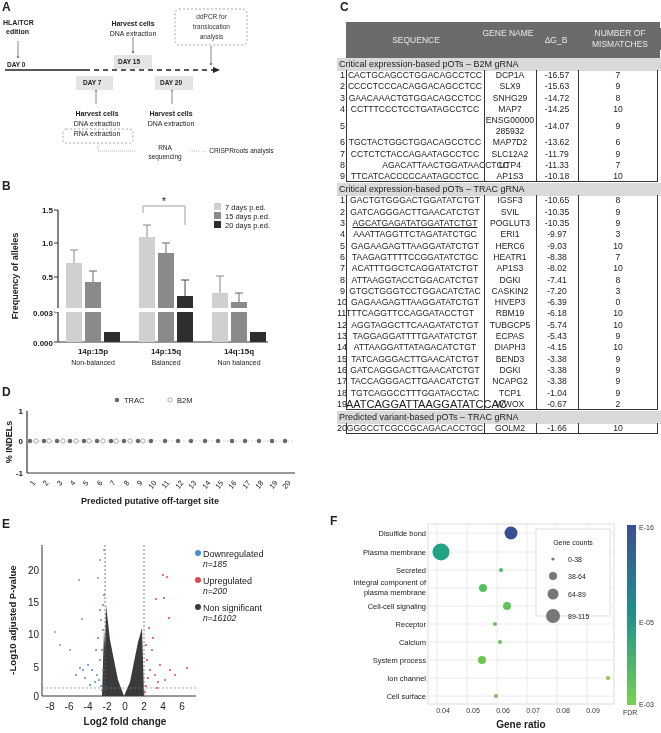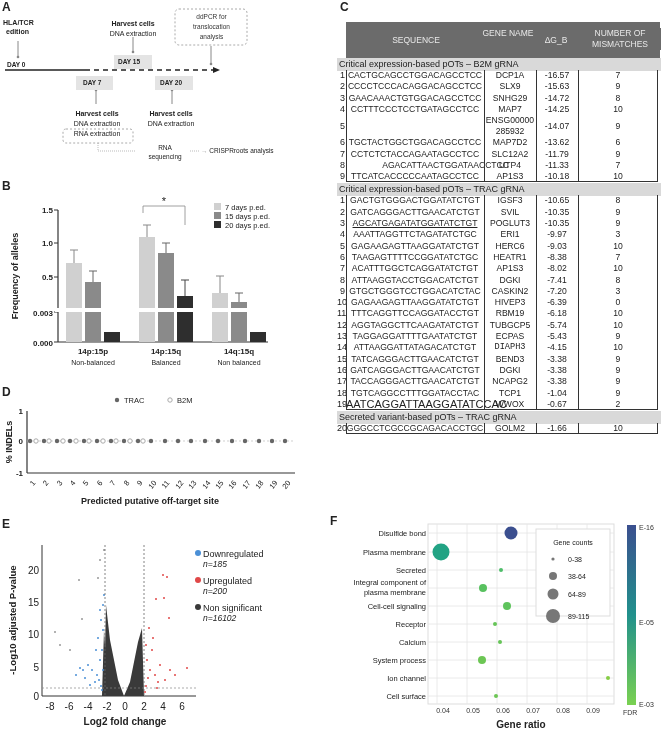--- a/index.html
+++ b/index.html
@@ -463,21 +463,21 @@
     </div>
     <div class="abs" style="left:0;top:239.10000000000008px;width:324px;height:11.3px;">
       <div class="abs" style="left:0;top:0;width:8px;text-align:right;font-size:9px;line-height:11.3px;">10</div>
       <div class="abs" style="left:9px;top:0;width:138px;text-align:center;font-size:8.6px;line-height:11.3px;">GAGAAGAGTTAAGGATATCTGT</div>
       <div class="abs" style="left:147px;top:0;width:52px;text-align:center;font-size:8.6px;line-height:11px;line-height:11.3px;">HIVEP3</div>
       <div class="abs" style="left:199px;top:0;width:42px;text-align:center;font-size:8.6px;line-height:11.3px;">-6.39</div>
       <div class="abs" style="left:241px;top:0;width:80px;text-align:center;font-size:8.6px;line-height:11.3px;">0</div>
     </div>
     <div class="abs" style="left:0;top:250.4000000000001px;width:324px;height:11.3px;">
       <div class="abs" style="left:0;top:0;width:8px;text-align:right;font-size:9px;line-height:11.3px;">11</div>
-      <div class="abs" style="left:9px;top:0;width:138px;text-align:center;font-size:8.6px;line-height:11.3px;">TTTCAGGTTCCAGGATACCTGT</div>
+      <div class="abs" style="left:9px;top:0;width:138px;font-size:8.6px;line-height:11.3px;">TTTCAGGTTCCAGGATACCTGT</div>
       <div class="abs" style="left:147px;top:0;width:52px;text-align:center;font-size:8.6px;line-height:11px;line-height:11.3px;">RBM19</div>
       <div class="abs" style="left:199px;top:0;width:42px;text-align:center;font-size:8.6px;line-height:11.3px;">-6.18</div>
       <div class="abs" style="left:241px;top:0;width:80px;text-align:center;font-size:8.6px;line-height:11.3px;">10</div>
     </div>
     <div class="abs" style="left:0;top:261.7000000000001px;width:324px;height:11.3px;">
       <div class="abs" style="left:0;top:0;width:8px;text-align:right;font-size:9px;line-height:11.3px;">12</div>
       <div class="abs" style="left:9px;top:0;width:138px;text-align:center;font-size:8.6px;line-height:11.3px;">AGGTAGGCTTCAAGATATCTGT</div>
       <div class="abs" style="left:147px;top:0;width:52px;text-align:center;font-size:8.6px;line-height:11px;line-height:11.3px;">TUBGCP5</div>
       <div class="abs" style="left:199px;top:0;width:42px;text-align:center;font-size:8.6px;line-height:11.3px;">-5.74</div>
       <div class="abs" style="left:241px;top:0;width:80px;text-align:center;font-size:8.6px;line-height:11.3px;">10</div>
@@ -485,21 +485,21 @@
     <div class="abs" style="left:0;top:273.0000000000001px;width:324px;height:11.3px;">
       <div class="abs" style="left:0;top:0;width:8px;text-align:right;font-size:9px;line-height:11.3px;">13</div>
       <div class="abs" style="left:9px;top:0;width:138px;text-align:center;font-size:8.6px;line-height:11.3px;">TAGGAGGATTTTGAATATCTGT</div>
       <div class="abs" style="left:147px;top:0;width:52px;text-align:center;font-size:8.6px;line-height:11px;line-height:11.3px;">ECPAS</div>
       <div class="abs" style="left:199px;top:0;width:42px;text-align:center;font-size:8.6px;line-height:11.3px;">-5.43</div>
       <div class="abs" style="left:241px;top:0;width:80px;text-align:center;font-size:8.6px;line-height:11.3px;">9</div>
     </div>
     <div class="abs" style="left:0;top:284.3000000000001px;width:324px;height:11.3px;">
       <div class="abs" style="left:0;top:0;width:8px;text-align:right;font-size:9px;line-height:11.3px;">14</div>
       <div class="abs" style="left:9px;top:0;width:138px;text-align:center;font-size:8.6px;line-height:11.3px;">ATTAAGGATTATAGACATCTGT</div>
-      <div class="abs" style="left:147px;top:0;width:52px;text-align:center;font-size:8.6px;line-height:11px;line-height:11.3px;font-family:Liberation Mono, monospace;">DIAPH3</div>
+      <div class="abs" style="left:147px;top:0;width:52px;text-align:center;font-size:8.6px;line-height:11px;line-height:11.3px;">DIAPH3</div>
       <div class="abs" style="left:199px;top:0;width:42px;text-align:center;font-size:8.6px;line-height:11.3px;">-4.15</div>
       <div class="abs" style="left:241px;top:0;width:80px;text-align:center;font-size:8.6px;line-height:11.3px;">10</div>
     </div>
     <div class="abs" style="left:0;top:295.60000000000014px;width:324px;height:11.3px;">
       <div class="abs" style="left:0;top:0;width:8px;text-align:right;font-size:9px;line-height:11.3px;">15</div>
       <div class="abs" style="left:9px;top:0;width:138px;text-align:center;font-size:8.6px;line-height:11.3px;">TATCAGGGACTTGAACATCTGT</div>
       <div class="abs" style="left:147px;top:0;width:52px;text-align:center;font-size:8.6px;line-height:11px;line-height:11.3px;">BEND3</div>
       <div class="abs" style="left:199px;top:0;width:42px;text-align:center;font-size:8.6px;line-height:11.3px;">-3.38</div>
       <div class="abs" style="left:241px;top:0;width:80px;text-align:center;font-size:8.6px;line-height:11.3px;">9</div>
     </div>
@@ -528,21 +528,21 @@
       <div class="abs" style="left:0;top:0;width:8px;text-align:right;font-size:9px;line-height:11.3px;">19</div>
       <div class="abs" style="left:9px;top:0;width:138px;text-align:center;font-size:11px;line-height:11.3px;">AATCAGGATTAAGGATATCCAC</div>
       <div class="abs" style="left:147px;top:0;width:52px;text-align:center;font-size:8.6px;line-height:11px;line-height:11.3px;">WWOX</div>
       <div class="abs" style="left:199px;top:0;width:42px;text-align:center;font-size:8.6px;line-height:11.3px;">-0.67</div>
       <div class="abs" style="left:241px;top:0;width:80px;text-align:center;font-size:8.6px;line-height:11.3px;">2</div>
     </div>
     <div class="abs" style="left:9px;top:137.39999999999998px;width:312px;height:214.70000000000022px;border:1px solid #333;border-top:none;box-sizing:border-box;"></div>
     <div class="abs" style="left:147px;top:137.39999999999998px;width:1px;height:214.70000000000022px;background:#333;"></div>
     <div class="abs" style="left:199px;top:137.39999999999998px;width:1px;height:214.70000000000022px;background:#333;"></div>
     <div class="abs" style="left:241px;top:137.39999999999998px;width:1px;height:214.70000000000022px;background:#333;"></div>
-    <div class="abs sec" style="left:0;top:353.1000000000002px;width:320px;height:11px;line-height:11px;">Secreted variant-based pOTs – TRAC gRNA</div>
+    <div class="abs sec" style="left:0;top:353.1000000000002px;width:320px;height:11px;line-height:11px;">Predicted variant-based pOTs – TRAC gRNA</div>
     <div class="abs" style="left:0;top:365.1000000000002px;width:324px;height:11.3px;">
       <div class="abs" style="left:0;top:0;width:8px;text-align:right;font-size:9px;line-height:11.3px;">20</div>
       <div class="abs" style="left:9px;top:0;width:138px;text-align:center;font-size:8.6px;line-height:11.3px;">GGGCCTCGCCGCAGACACCTGC</div>
       <div class="abs" style="left:147px;top:0;width:52px;text-align:center;font-size:8.6px;line-height:11px;line-height:11.3px;">GOLM2</div>
       <div class="abs" style="left:199px;top:0;width:42px;text-align:center;font-size:8.6px;line-height:11.3px;">-1.66</div>
       <div class="abs" style="left:241px;top:0;width:80px;text-align:center;font-size:8.6px;line-height:11.3px;">10</div>
     </div>
     <div class="abs" style="left:9px;top:365.1000000000002px;width:312px;height:11.300000000000011px;border:1px solid #333;border-top:none;box-sizing:border-box;"></div>
     <div class="abs" style="left:147px;top:365.1000000000002px;width:1px;height:11.300000000000011px;background:#333;"></div>
     <div class="abs" style="left:199px;top:365.1000000000002px;width:1px;height:11.300000000000011px;background:#333;"></div>

